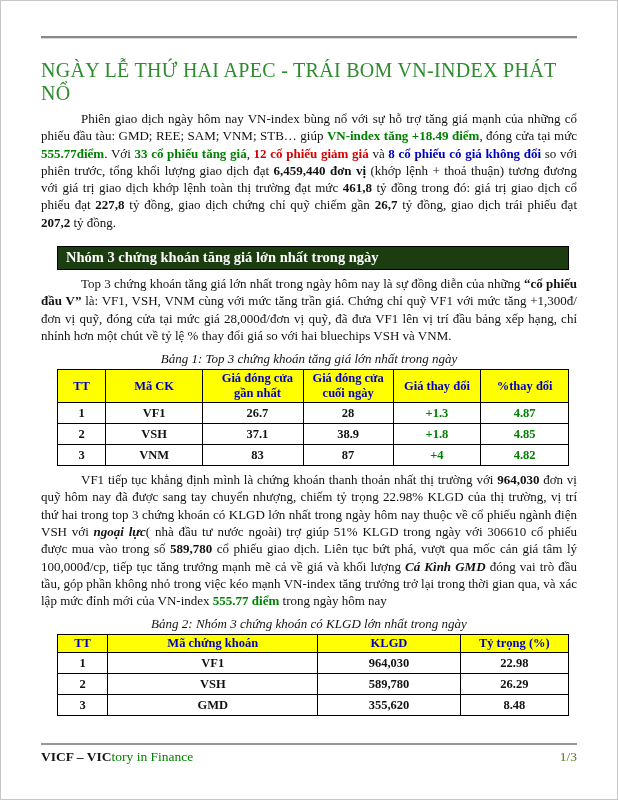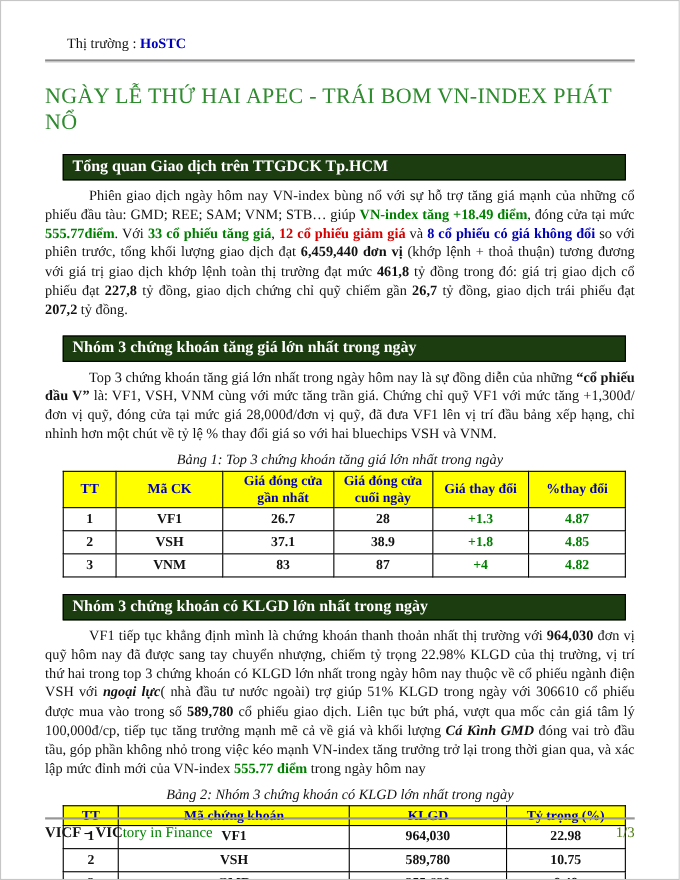--- a/index.html
+++ b/index.html
@@ -59,28 +59,26 @@
   .brand-rest{color:var(--green);}
   .page-num{color:#4d7c0f;}
 </style>
 </head>
 <body>
 
 <div class="page">
 
   <div class="hdr">
     <div>
-      <div class="hdr-line"><span>Thị trường  : </span><span class="val-blue">HoSTC</span></div>
     </div>
   </div>
   <hr class="hdr-rule">
 
   <h1 class="title">NGÀY LỄ THỨ HAI APEC - TRÁI BOM VN-INDEX PHÁT NỔ</h1>
 
-  <div class="bar first">Tổng quan Giao dịch trên TTGDCK Tp.HCM</div>
   <p class="para"><span>Phiên giao dịch ngày hôm nay VN-index bùng nổ với sự hỗ trợ tăng giá mạnh của những cổ phiếu đầu tàu: GMD; REE; SAM; VNM; STB… giúp  </span><span class="seg-g">VN-index tăng +18.49 điểm</span><span>, đóng cửa  tại mức  </span><span class="seg-g">555.77điểm</span><span>. Với </span><span class="seg-g">33 cổ phiếu tăng giá</span><span>, </span><span class="seg-r">12 cổ phiếu giảm giá</span><span> và </span><span class="seg-bl">8 cổ phiếu có giá không đổi</span><span> so với phiên trước, tổng khối lượng giao dịch đạt </span><span class="seg-b">6,459,440 đơn vị</span><span> (khớp lệnh + thoả thuận) tương đương với giá trị giao dịch khớp lệnh toàn thị trường đạt mức </span><span class="seg-b">461,8</span><span> tỷ đồng trong đó: giá trị giao dịch cổ phiếu đạt </span><span class="seg-b">227,8</span><span> tỷ đồng, giao dịch chứng chỉ quỹ chiếm gần </span><span class="seg-b">26,7</span><span> tỷ đồng, giao dịch trái phiếu đạt </span><span class="seg-b">207,2</span><span> tỷ đồng.</span></p>
 
   <div class="bar">Nhóm 3 chứng khoán tăng giá lớn nhất trong ngày</div>
   <p class="para"><span>Top 3 chứng khoán tăng giá lớn nhất trong ngày hôm nay là sự đồng diễn của những </span><span class="seg-b">“cổ phiếu đầu V”</span><span> là:  VF1, VSH, VNM cùng với mức tăng  trần giá. Chứng chỉ quỹ VF1 với mức tăng +1,300đ/đơn vị quỹ, đóng cửa tại mức giá 28,000đ/đơn vị quỹ, đã đưa VF1 lên vị trí đầu bảng xếp hạng, chỉ nhỉnh hơn một chút về tỷ lệ % thay đổi giá so với hai bluechips VSH và VNM.</span></p>
   <div class="caption">Bảng 1: Top 3 chứng khoán tăng giá lớn nhất trong ngày</div>
   <table class="datatable t1">
       <thead>
         <tr>
           <th>TT</th>
           <th>Mã CK</th>
@@ -111,21 +109,20 @@
           <td>3</td>
           <td>VNM</td>
           <td>83</td>
           <td>87</td>
           <td class="green">+4</td>
           <td class="green">4.82</td>
         </tr>
       </tbody>
     </table>
 
-  <div class="bar">Nhóm 3 chứng khoán có KLGD lớn nhất trong ngày</div>
   <p class="para"><span>VF1 tiếp tục khẳng định mình là chứng khoán  thanh thoản nhất thị trường với </span><span class="seg-b">964,030</span><span> đơn vị quỹ hôm nay đã được sang tay chuyển nhượng, chiếm tỷ trọng 22.98% KLGD của thị trường, vị trí thứ hai trong top 3 chứng khoán có KLGD lớn nhất trong ngày hôm nay  thuộc về cổ phiếu ngành điện VSH với </span><span class="seg-bi">ngoại lực</span><span>( nhà đầu tư nước ngoài) trợ giúp 51% KLGD trong ngày với 306610 cổ phiếu được mua vào trong số </span><span class="seg-b">589,780</span><span> cổ phiếu giao dịch. Liên tục bứt phá, vượt qua mốc cản giá tâm lý 100,000đ/cp, tiếp tục tăng trưởng mạnh mẽ cả về giá và khối lượng </span><span class="seg-bi">Cá Kình GMD</span><span> đóng vai trò đầu tầu, góp phần không nhỏ trong việc kéo mạnh VN-index tăng trưởng trở lại trong thời gian qua, và xác lập mức đỉnh mới của VN-index  </span><span class="seg-g">555.77 điểm</span><span> trong ngày hôm nay</span></p>
   <div class="caption">Bảng 2:  Nhóm 3 chứng khoán có KLGD lớn nhất trong ngày</div>
   <table class="datatable t2">
       <thead>
         <tr>
           <th>TT</th>
           <th>Mã chứng khoán</th>
           <th>KLGD</th>
           <th>Tỷ trọng (%)</th>
         </tr>
@@ -134,21 +131,21 @@
         <tr>
           <td>1</td>
           <td>VF1</td>
           <td>964,030</td>
           <td>22.98</td>
         </tr>
         <tr>
           <td>2</td>
           <td>VSH</td>
           <td>589,780</td>
-          <td>10.75</td>
+          <td>26.29</td>
         </tr>
         <tr>
           <td>3</td>
           <td>GMD</td>
           <td>355,620</td>
           <td>8.48</td>
         </tr>
       </tbody>
     </table>
 

